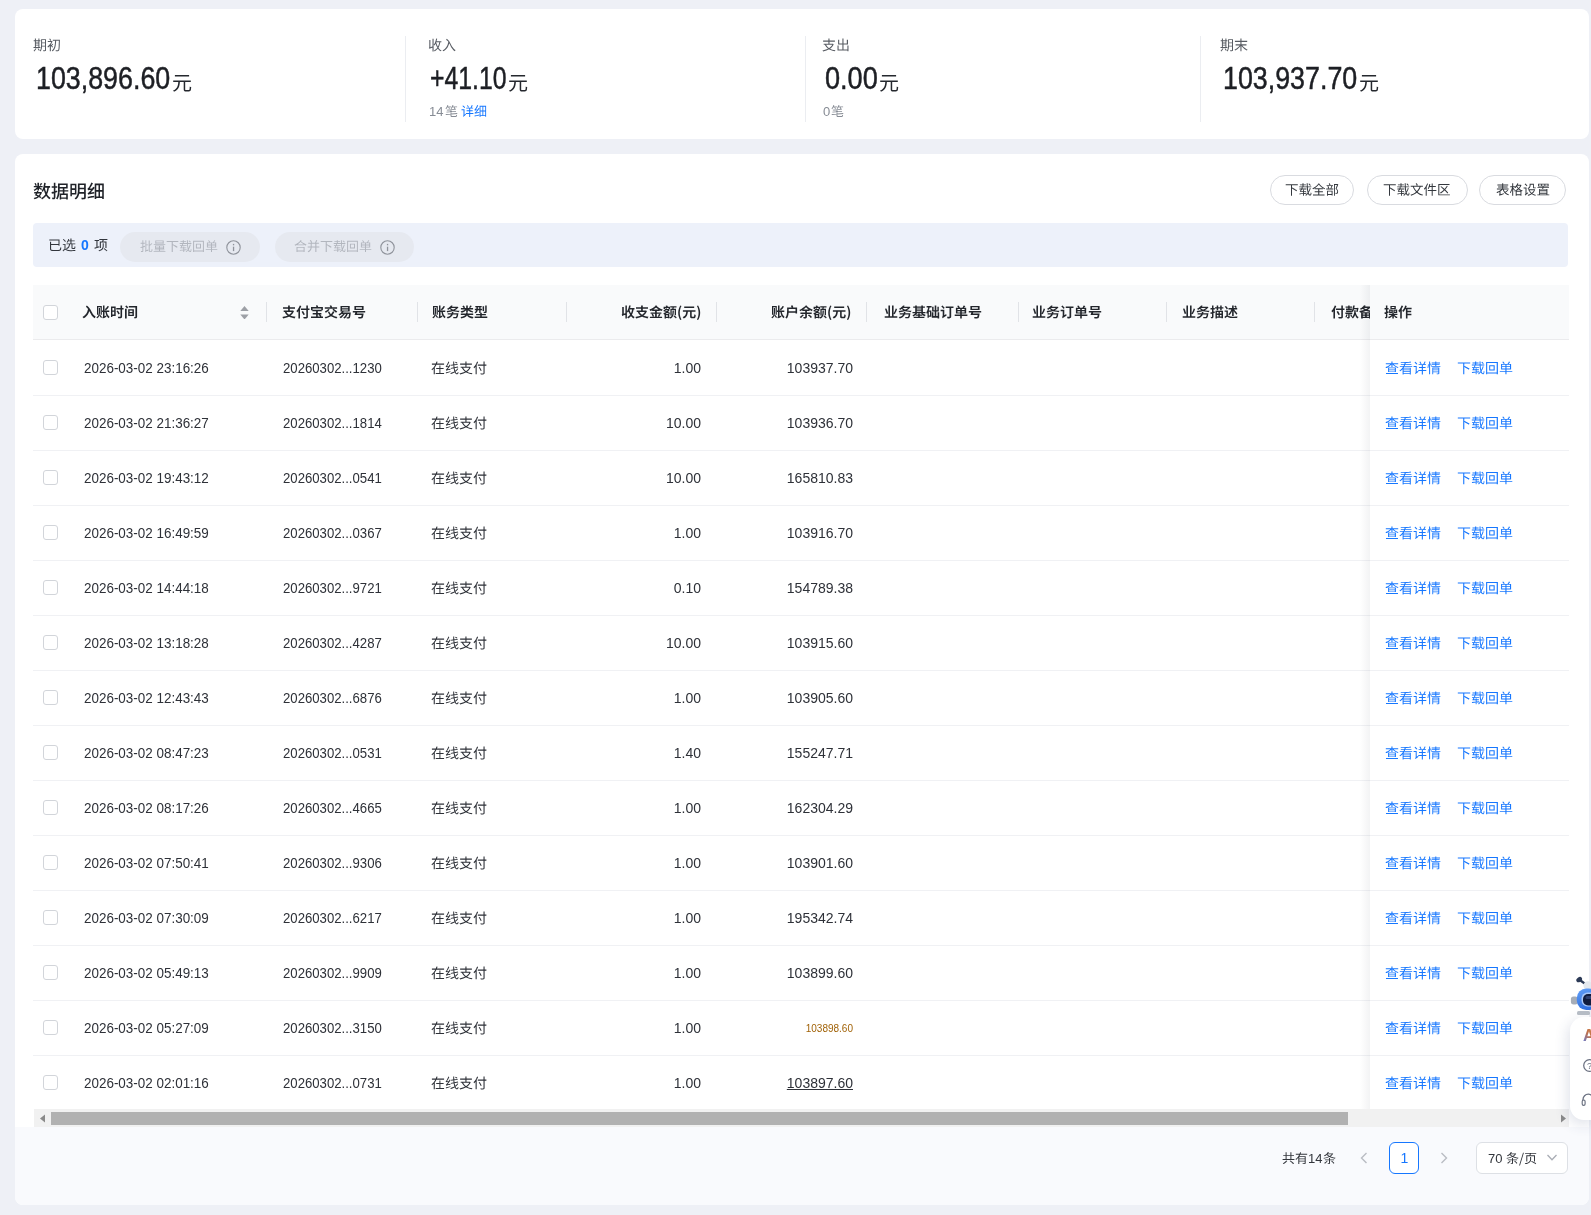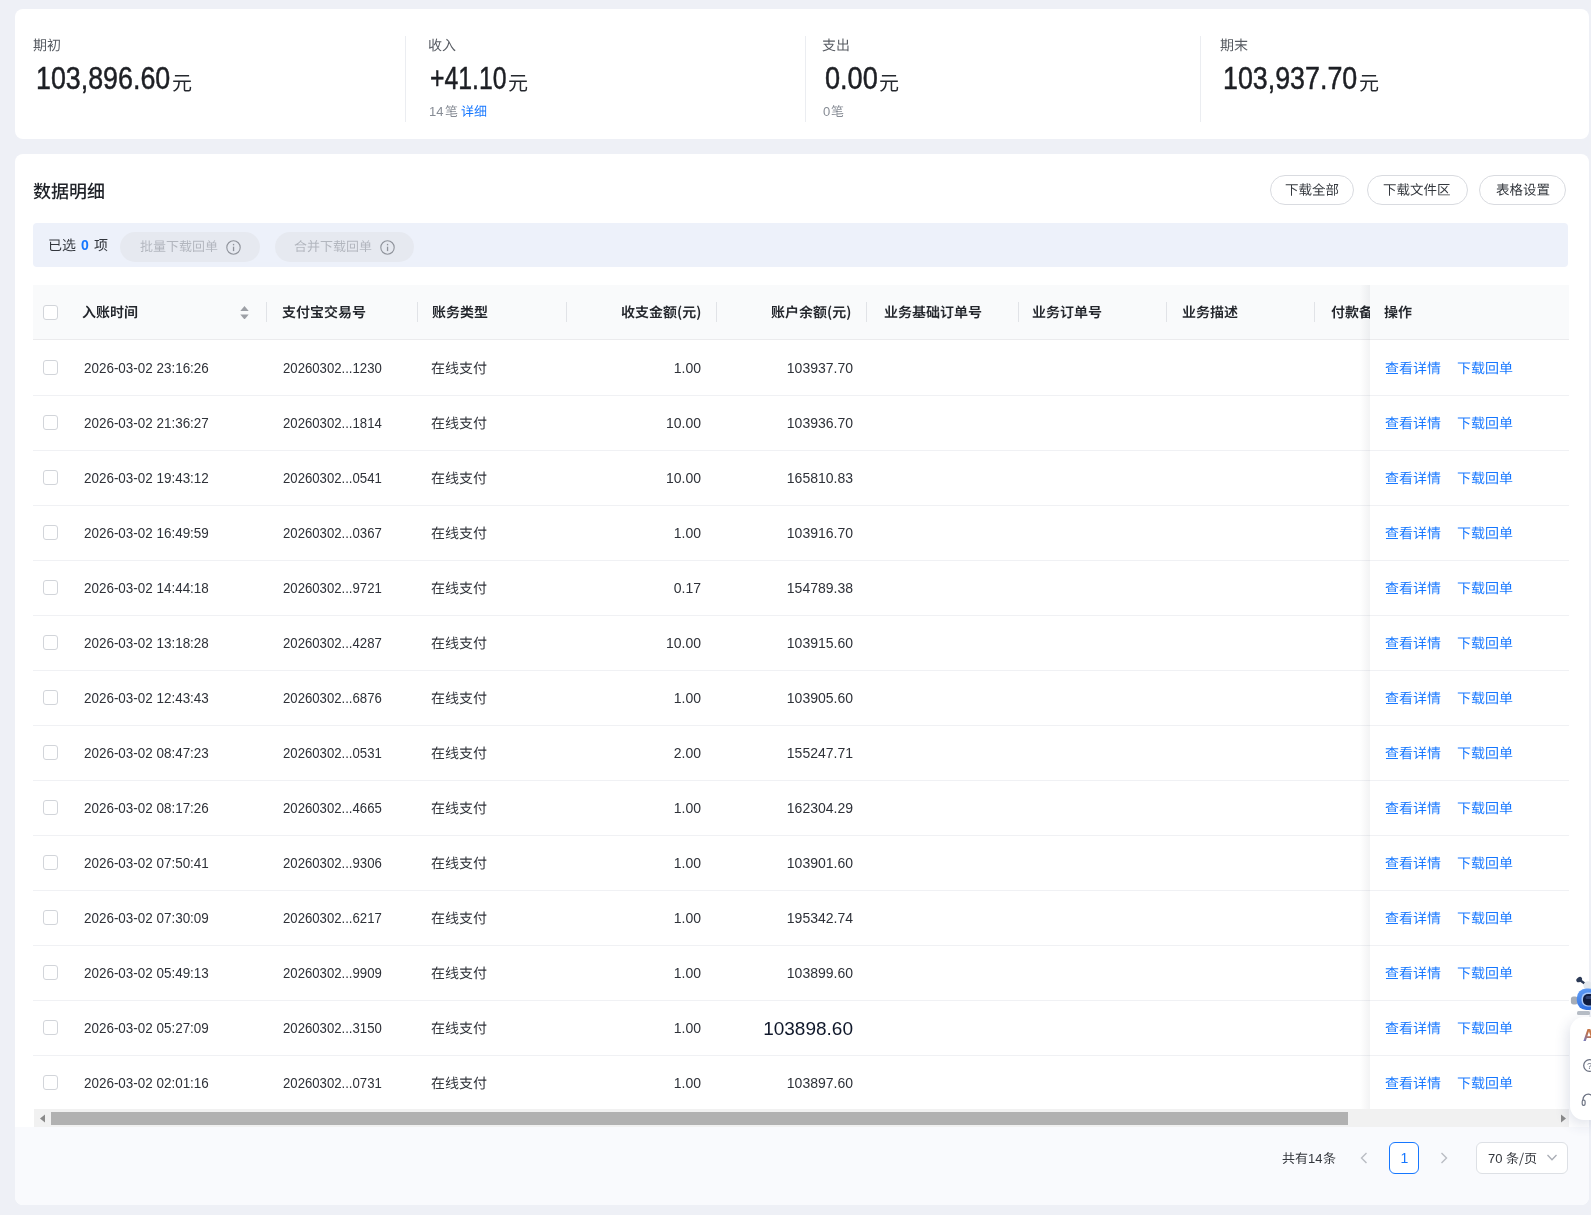--- a/index.html
+++ b/index.html
@@ -184,21 +184,21 @@
       <use href="#zxzf" fill="#2e3138"></use>
     </svg>
 <div style="position:absolute;top:522.65px;height:21px;line-height:21px;font-size:14px;color:#2e3138;white-space:pre;right:890.00px;">1.00</div>
 <div style="position:absolute;top:522.65px;height:21px;line-height:21px;font-size:14px;color:#2e3138;white-space:pre;right:738.00px;">103916.70</div>
 <div style="position:absolute;left:43px;top:580px;width:15px;height:15px;background:#fff;border:1px solid #d2d5da;border-radius:3px;box-sizing:border-box;"></div>
 <div style="position:absolute;top:577.65px;height:21px;line-height:21px;font-size:14px;color:#2e3138;white-space:pre;transform:scaleX(0.96);transform-origin:left center;left:83.50px;">2026-03-02 14:44:18</div>
 <div style="position:absolute;top:577.65px;height:21px;line-height:21px;font-size:14px;color:#2e3138;white-space:pre;transform:scaleX(0.94);transform-origin:left center;left:282.50px;">20260302...9721</div>
 <svg style="position:absolute;left:431px;top:576.8px" width="56.0" height="20.3" viewBox="0 0 56.0 20.3">
       <use href="#zxzf" fill="#2e3138"></use>
     </svg>
-<div style="position:absolute;top:577.65px;height:21px;line-height:21px;font-size:14px;color:#2e3138;white-space:pre;right:890.00px;">0.17</div>
+<div style="position:absolute;top:577.65px;height:21px;line-height:21px;font-size:14px;color:#2e3138;white-space:pre;right:890.00px;">0.10</div>
 <div style="position:absolute;top:577.65px;height:21px;line-height:21px;font-size:14px;color:#2e3138;white-space:pre;right:738.00px;">154789.38</div>
 <div style="position:absolute;left:43px;top:635px;width:15px;height:15px;background:#fff;border:1px solid #d2d5da;border-radius:3px;box-sizing:border-box;"></div>
 <div style="position:absolute;top:632.65px;height:21px;line-height:21px;font-size:14px;color:#2e3138;white-space:pre;transform:scaleX(0.96);transform-origin:left center;left:83.50px;">2026-03-02 13:18:28</div>
 <div style="position:absolute;top:632.65px;height:21px;line-height:21px;font-size:14px;color:#2e3138;white-space:pre;transform:scaleX(0.94);transform-origin:left center;left:282.50px;">20260302...4287</div>
 <svg style="position:absolute;left:431px;top:631.8px" width="56.0" height="20.3" viewBox="0 0 56.0 20.3">
       <use href="#zxzf" fill="#2e3138"></use>
     </svg>
 <div style="position:absolute;top:632.65px;height:21px;line-height:21px;font-size:14px;color:#2e3138;white-space:pre;right:890.00px;">10.00</div>
 <div style="position:absolute;top:632.65px;height:21px;line-height:21px;font-size:14px;color:#2e3138;white-space:pre;right:738.00px;">103915.60</div>
 <div style="position:absolute;left:43px;top:690px;width:15px;height:15px;background:#fff;border:1px solid #d2d5da;border-radius:3px;box-sizing:border-box;"></div>
@@ -208,21 +208,21 @@
       <use href="#zxzf" fill="#2e3138"></use>
     </svg>
 <div style="position:absolute;top:687.65px;height:21px;line-height:21px;font-size:14px;color:#2e3138;white-space:pre;right:890.00px;">1.00</div>
 <div style="position:absolute;top:687.65px;height:21px;line-height:21px;font-size:14px;color:#2e3138;white-space:pre;right:738.00px;">103905.60</div>
 <div style="position:absolute;left:43px;top:745px;width:15px;height:15px;background:#fff;border:1px solid #d2d5da;border-radius:3px;box-sizing:border-box;"></div>
 <div style="position:absolute;top:742.65px;height:21px;line-height:21px;font-size:14px;color:#2e3138;white-space:pre;transform:scaleX(0.96);transform-origin:left center;left:83.50px;">2026-03-02 08:47:23</div>
 <div style="position:absolute;top:742.65px;height:21px;line-height:21px;font-size:14px;color:#2e3138;white-space:pre;transform:scaleX(0.94);transform-origin:left center;left:282.50px;">20260302...0531</div>
 <svg style="position:absolute;left:431px;top:741.8px" width="56.0" height="20.3" viewBox="0 0 56.0 20.3">
       <use href="#zxzf" fill="#2e3138"></use>
     </svg>
-<div style="position:absolute;top:742.65px;height:21px;line-height:21px;font-size:14px;color:#2e3138;white-space:pre;right:890.00px;">2.00</div>
+<div style="position:absolute;top:742.65px;height:21px;line-height:21px;font-size:14px;color:#2e3138;white-space:pre;right:890.00px;">1.40</div>
 <div style="position:absolute;top:742.65px;height:21px;line-height:21px;font-size:14px;color:#2e3138;white-space:pre;right:738.00px;">155247.71</div>
 <div style="position:absolute;left:43px;top:800px;width:15px;height:15px;background:#fff;border:1px solid #d2d5da;border-radius:3px;box-sizing:border-box;"></div>
 <div style="position:absolute;top:797.65px;height:21px;line-height:21px;font-size:14px;color:#2e3138;white-space:pre;transform:scaleX(0.96);transform-origin:left center;left:83.50px;">2026-03-02 08:17:26</div>
 <div style="position:absolute;top:797.65px;height:21px;line-height:21px;font-size:14px;color:#2e3138;white-space:pre;transform:scaleX(0.94);transform-origin:left center;left:282.50px;">20260302...4665</div>
 <svg style="position:absolute;left:431px;top:796.8px" width="56.0" height="20.3" viewBox="0 0 56.0 20.3">
       <use href="#zxzf" fill="#2e3138"></use>
     </svg>
 <div style="position:absolute;top:797.65px;height:21px;line-height:21px;font-size:14px;color:#2e3138;white-space:pre;right:890.00px;">1.00</div>
 <div style="position:absolute;top:797.65px;height:21px;line-height:21px;font-size:14px;color:#2e3138;white-space:pre;right:738.00px;">162304.29</div>
 <div style="position:absolute;left:43px;top:855px;width:15px;height:15px;background:#fff;border:1px solid #d2d5da;border-radius:3px;box-sizing:border-box;"></div>
@@ -249,29 +249,29 @@
     </svg>
 <div style="position:absolute;top:962.65px;height:21px;line-height:21px;font-size:14px;color:#2e3138;white-space:pre;right:890.00px;">1.00</div>
 <div style="position:absolute;top:962.65px;height:21px;line-height:21px;font-size:14px;color:#2e3138;white-space:pre;right:738.00px;">103899.60</div>
 <div style="position:absolute;left:43px;top:1020px;width:15px;height:15px;background:#fff;border:1px solid #d2d5da;border-radius:3px;box-sizing:border-box;"></div>
 <div style="position:absolute;top:1017.65px;height:21px;line-height:21px;font-size:14px;color:#2e3138;white-space:pre;transform:scaleX(0.96);transform-origin:left center;left:83.50px;">2026-03-02 05:27:09</div>
 <div style="position:absolute;top:1017.65px;height:21px;line-height:21px;font-size:14px;color:#2e3138;white-space:pre;transform:scaleX(0.94);transform-origin:left center;left:282.50px;">20260302...3150</div>
 <svg style="position:absolute;left:431px;top:1016.8px" width="56.0" height="20.3" viewBox="0 0 56.0 20.3">
       <use href="#zxzf" fill="#2e3138"></use>
     </svg>
 <div style="position:absolute;top:1017.65px;height:21px;line-height:21px;font-size:14px;color:#2e3138;white-space:pre;right:890.00px;">1.00</div>
-<div style="position:absolute;top:1017.65px;height:21px;line-height:21px;font-size:19px;color:#0f172a;white-space:pre;right:738.00px;">103898.60</div>
+<div style="position:absolute;top:1017.65px;height:21px;line-height:21px;font-size:10px;color:#a16207;white-space:pre;right:738.00px;">103898.60</div>
 <div style="position:absolute;left:43px;top:1075px;width:15px;height:15px;background:#fff;border:1px solid #d2d5da;border-radius:3px;box-sizing:border-box;"></div>
 <div style="position:absolute;top:1072.65px;height:21px;line-height:21px;font-size:14px;color:#2e3138;white-space:pre;transform:scaleX(0.96);transform-origin:left center;left:83.50px;">2026-03-02 02:01:16</div>
 <div style="position:absolute;top:1072.65px;height:21px;line-height:21px;font-size:14px;color:#2e3138;white-space:pre;transform:scaleX(0.94);transform-origin:left center;left:282.50px;">20260302...0731</div>
 <svg style="position:absolute;left:431px;top:1071.8px" width="56.0" height="20.3" viewBox="0 0 56.0 20.3">
       <use href="#zxzf" fill="#2e3138"></use>
     </svg>
 <div style="position:absolute;top:1072.65px;height:21px;line-height:21px;font-size:14px;color:#2e3138;white-space:pre;right:890.00px;">1.00</div>
-<div style="position:absolute;top:1072.65px;height:21px;line-height:21px;font-size:14px;color:#2e3138;white-space:pre;right:738.00px;">103897.60</div>
+<div style="position:absolute;top:1072.65px;height:21px;line-height:21px;font-size:14px;color:#2e3138;white-space:pre;right:738.00px;text-decoration:underline;">103897.60</div>
 <div style="position:absolute;left:1360px;top:285px;width:10px;height:825px;background:linear-gradient(to left, rgba(30,40,60,0.055), rgba(60,70,90,0));"></div>
 <div style="position:absolute;left:1370px;top:285px;width:199px;height:825px;background:#fff;"></div>
 <div style="position:absolute;left:1370px;top:285px;width:199px;height:54px;background:#f9fafb;"></div>
 <div style="position:absolute;left:1370px;top:339px;width:199px;height:1px;background:#ebebed;"></div>
 <div style="position:absolute;left:1370px;top:395px;width:199px;height:1px;background:#f0f1f4;"></div>
 <div style="position:absolute;left:1370px;top:450px;width:199px;height:1px;background:#f0f1f4;"></div>
 <div style="position:absolute;left:1370px;top:505px;width:199px;height:1px;background:#f0f1f4;"></div>
 <div style="position:absolute;left:1370px;top:560px;width:199px;height:1px;background:#f0f1f4;"></div>
 <div style="position:absolute;left:1370px;top:615px;width:199px;height:1px;background:#f0f1f4;"></div>
 <div style="position:absolute;left:1370px;top:670px;width:199px;height:1px;background:#f0f1f4;"></div>

